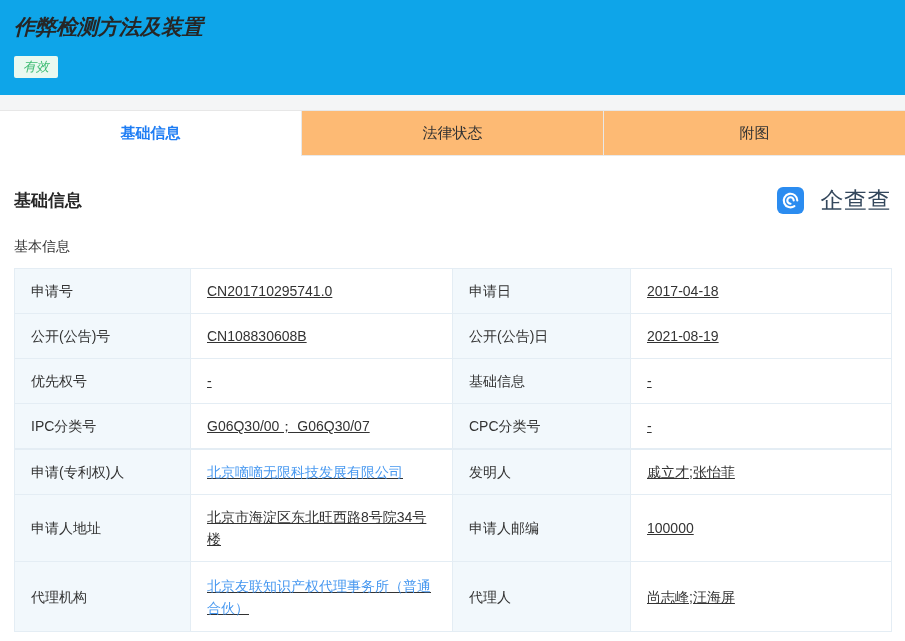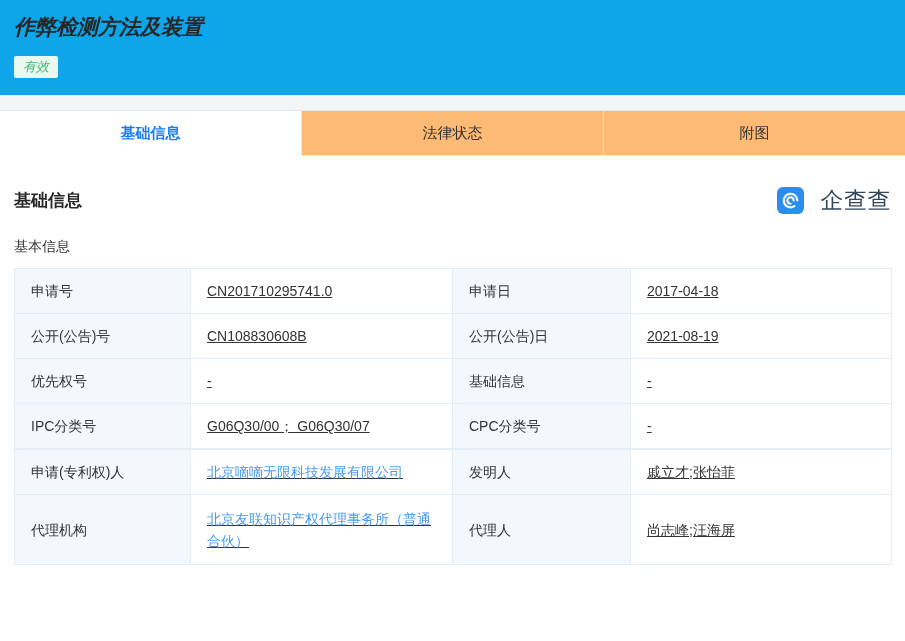--- a/index.html
+++ b/index.html
@@ -148,20 +148,26 @@
       </colgroup>
     <tbody>
         <tr class="normal">
       <td class="lbl">申请(专利权)人</td>
       <td class="val">
         <a class="cell-link">北京嘀嘀无限科技发展有限公司</a>
       </td>
       <td class="lbl">发明人</td>
       <td class="val">戚立才;张怡菲</td>
     </tr>
+    <tr class="normal">
+      <td class="lbl">申请人地址</td>
+      <td class="val">北京市海淀区东北旺西路8号院34号楼</td>
+      <td class="lbl">申请人邮编</td>
+      <td class="val">100000</td>
+    </tr>
     <tr class="tall">
       <td class="lbl">代理机构</td>
       <td class="val">
         <a class="cell-link">北京友联知识产权代理事务所（普通合伙）</a>
       </td>
       <td class="lbl">代理人</td>
       <td class="val">尚志峰;汪海屏</td>
     </tr>
   </tbody>
     </table>

